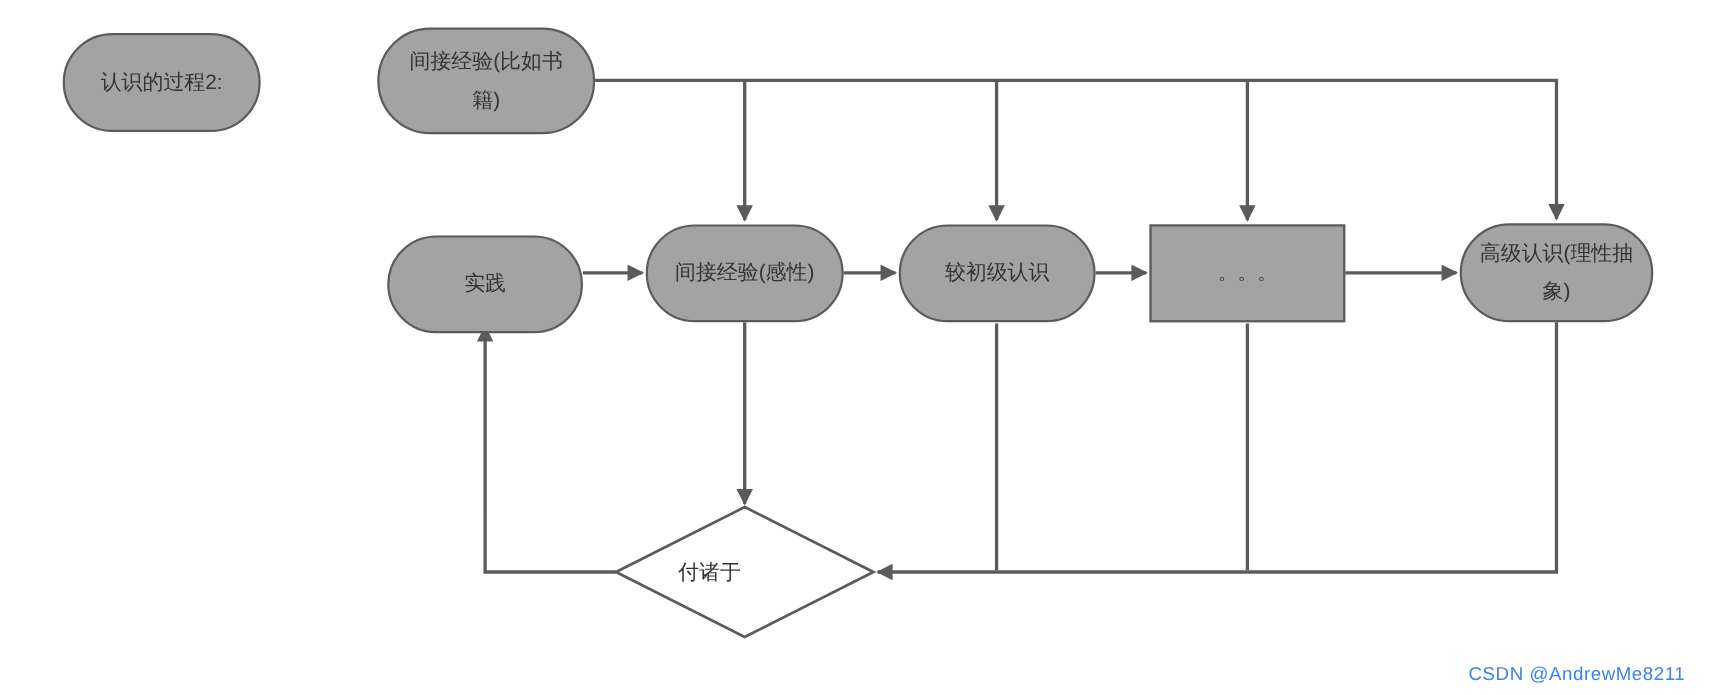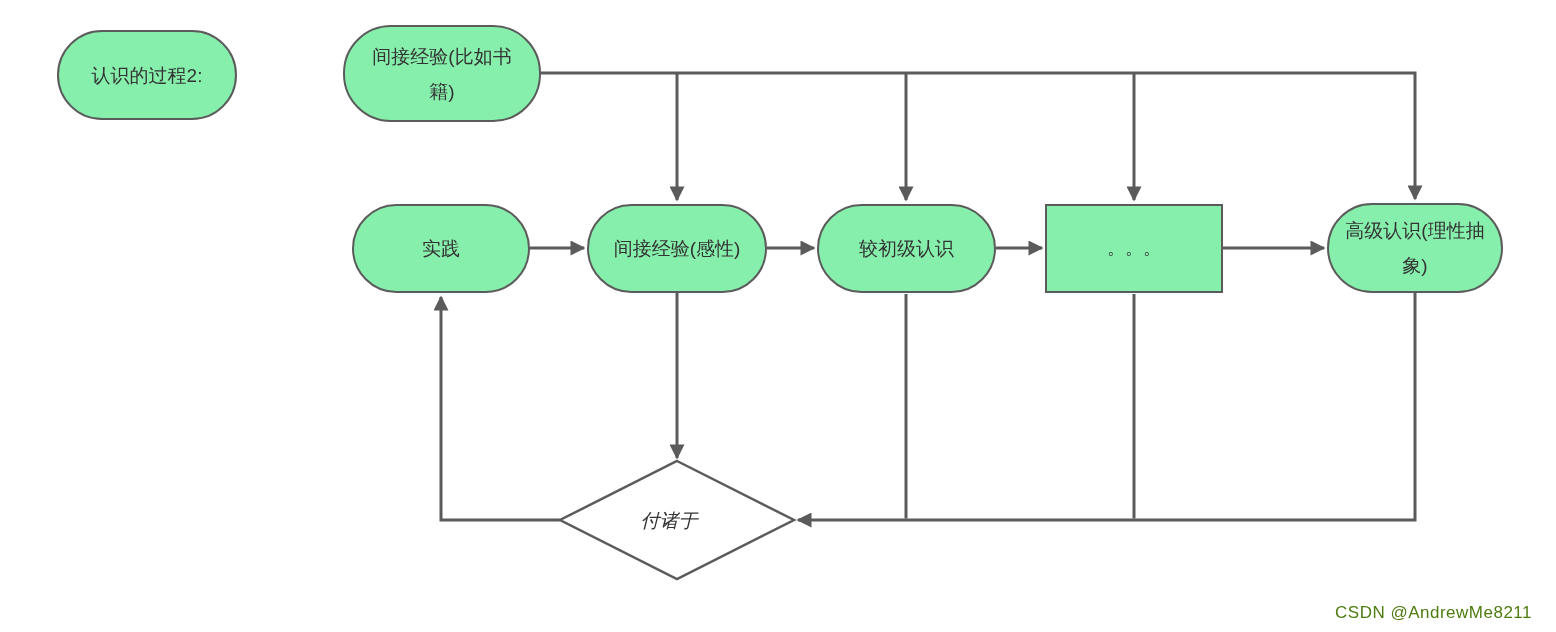--- a/index.html
+++ b/index.html
@@ -12,49 +12,49 @@
     overflow: hidden;
     font-family: "Liberation Sans", "DejaVu Sans", sans-serif;
     color: #333333;
   }
   #connectors {
     position: absolute; left: 0; top: 0; z-index: 1;
   }
   .node {
     position: absolute;
     box-sizing: border-box;
-    background: #86efac;
+    background: #a3a3a3;
     border: 2.5px solid #5b5b5b;
     display: flex;
     align-items: center;
     justify-content: center;
     text-align: center;
     font-size: 19px;
     line-height: 35px;
     color: #333333;
     z-index: 2;
   }
   .stadium { border-radius: 48px; }
   .rect    { border-radius: 0; }
   #n-title        { left: 57px;   top: 30px;  width: 180px; height: 90px; }
   #n-indirect     { left: 343px;  top: 25px;  width: 198px; height: 97px; padding: 0 18px; }
-  #n-practice     { left: 352px;  top: 204px; width: 178px; height: 89px; }
+  #n-practice     { left: 352px;  top: 214px; width: 178px; height: 89px; }
   #n-primary      { left: 587px;  top: 204px; width: 180px; height: 89px; }
   #n-less-primary { left: 817px;  top: 204px; width: 179px; height: 89px; font-family: Liberation Serif, serif; }
   #n-ellipsis     { left: 1045px; top: 204px; width: 178px; height: 89px; font-size: 18px; }
   #n-advanced     { left: 1327px; top: 203px; width: 176px; height: 90px; padding: 16px 8px; }
   #n-decision {
-    left: 552px; top: 461px; width: 234px; height: 118px;
-    border: none; background: transparent; z-index: 3; font-style: italic;
+    left: 528px; top: 461px; width: 234px; height: 118px;
+    border: none; background: transparent; z-index: 3;
   }
   .watermark {
     position: absolute;
     right: 24px; top: 603px;
     font-size: 17px;
-    color: #4d7c0f;
+    color: #3b82f6;
     letter-spacing: 0.5px;
     z-index: 2;
   }
 </style>
 </head>
 <body>
 
 <div id="canvas">
 
   <svg id="connectors" width="1556" height="632" viewBox="0 0 1556 632">

